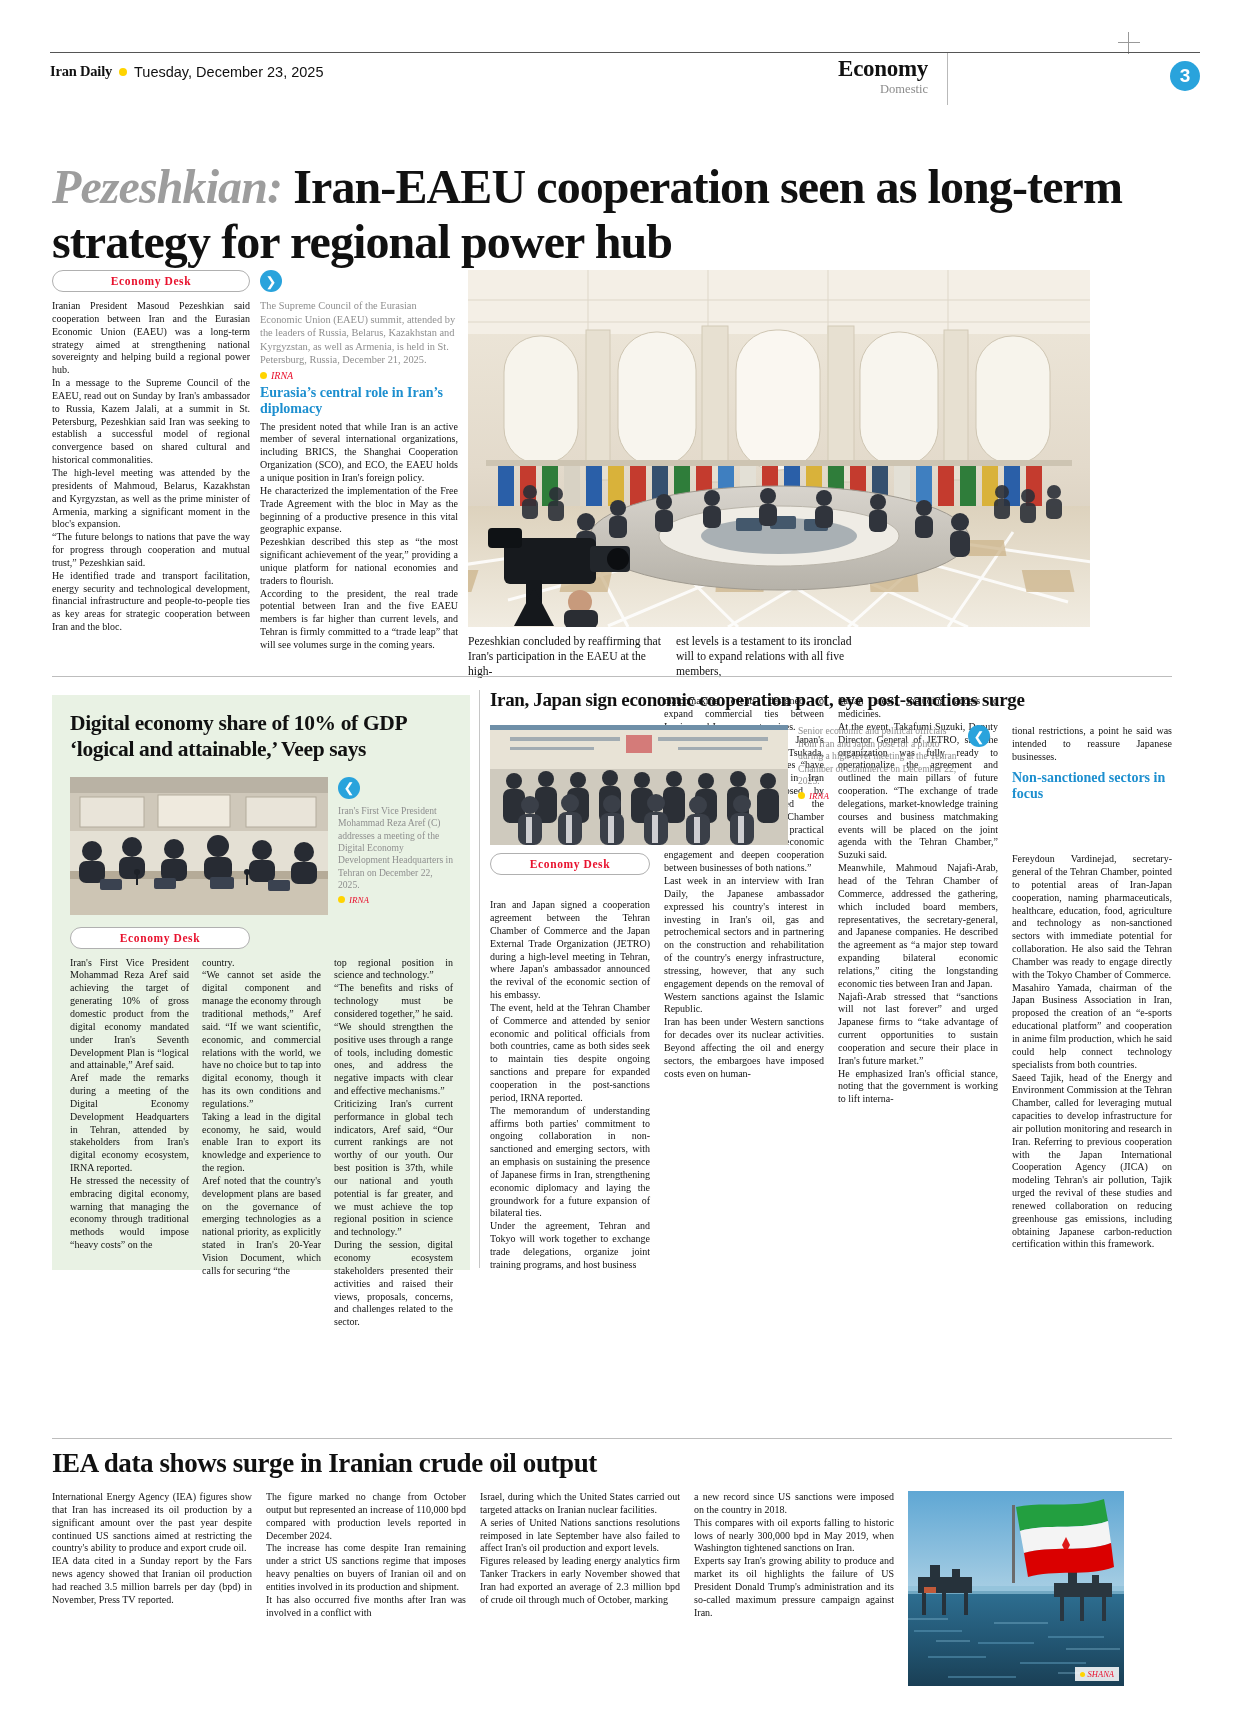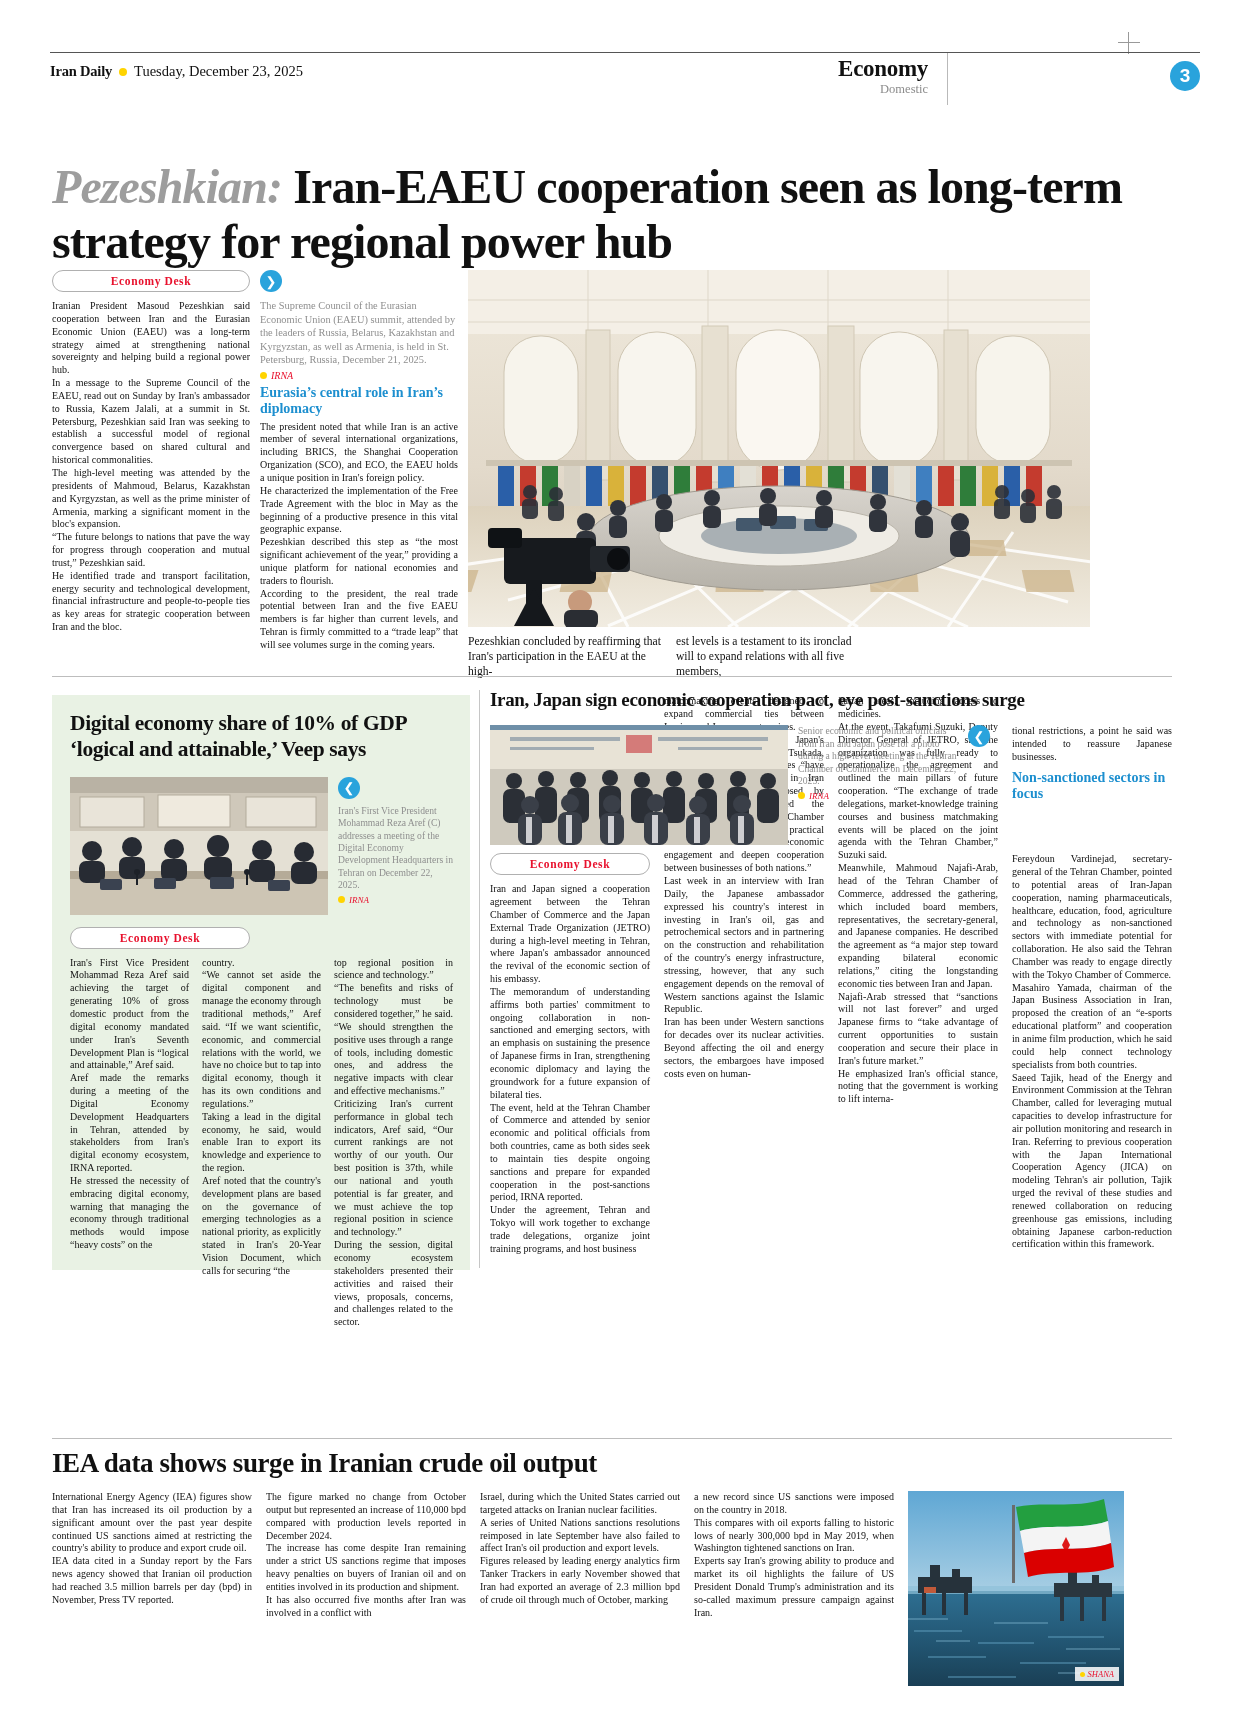--- a/index.html
+++ b/index.html
@@ -21,21 +21,21 @@
   .cropmark:after{top:10px;left:0;height:1px;width:22px;}
 
   
   .masthead {
     position:absolute; left:50px; top:52px; width:1150px; height:52px;
     border-top:1.5px solid #555;
   }
   .mh-left { position:absolute; left:0; top:10px; font-size:14.5px; display:flex; align-items:center; gap:4px; }
   .mh-paper { font-weight:bold; font-family:"Liberation Serif",serif; letter-spacing:-.2px; }
   .mh-dot { width:8px;height:8px;border-radius:50%;background:#ffd400; display:inline-block; margin:0 3px;}
-  .mh-date { font-family:Liberation Serif, serif; }
+  .mh-date { font-family:Liberation Sans, sans-serif; }
   .mh-sec {
     position:absolute; right:272px; top:4px; text-align:right;
   }
   .mh-sec-main { font-size:23px; font-weight:bold; letter-spacing:-.3px; line-height:1.05;}
   .mh-sec-sub { font-size:12.5px; color:#8c8c8c; margin-top:1px; }
   .mh-rule { position:absolute; right:252px; top:0; width:1px; height:52px; background:#b9b9b9;}
   .mh-pageno {
     position:absolute; right:0; top:8px;
     width:30px;height:30px;border-radius:50%;
     background:#29a3dc; color:#fff; font-size:19px; font-weight:bold;
@@ -497,24 +497,24 @@
         <div class="col">
           <p>tional restrictions, a point he said was intended to reassure Japanese businesses.</p>
         </div>
         <div class="subhead" style="margin-top:6px;">Non-sanctioned sectors in focus</div>
       </div>
     </div>
 
     <div style="display:flex; gap:14px; margin-top:8px;">
       <div style="width:160px;">
         <div class="desk-badge">Economy  Desk</div>
-        <div class="col" style="margin-top:8px;">
+        <div class="col" style="margin-top:24px;">
           <p>Iran and Japan signed a cooperation agreement between the Tehran Chamber of Commerce and the Japan External Trade Organization (JETRO) during a high-level meeting in Tehran, where Japan's ambassador announced the revival of the economic section of his embassy.</p>
+          <p>The event, held at the Tehran Chamber of Commerce and attended by senior economic and political officials from both countries, came as both sides seek to maintain ties despite ongoing sanctions and prepare for expanded cooperation in the post-sanctions period, IRNA reported.</p>
           <p>The memorandum of understanding affirms both parties' commitment to ongoing collaboration in non-sanctioned and emerging sectors, with an emphasis on sustaining the presence of Japanese firms in Iran, strengthening economic diplomacy and laying the groundwork for a future expansion of bilateral ties.</p>
-          <p>The event, held at the Tehran Chamber of Commerce and attended by senior economic and political officials from both countries, came as both sides seek to maintain ties despite ongoing sanctions and prepare for expanded cooperation in the post-sanctions period, IRNA reported.</p>
           <p>Under the agreement, Tehran and Tokyo will work together to exchange trade delegations, organize joint training programs, and host business</p>
         </div>
       </div>
       <div class="col" style="width:160px; margin-top:-158px;">
         <p>matchmaking events designed to expand commercial ties between Iranian and Japanese enterprises.</p>
         <p>Speaking at the meeting, Japan's Ambassador to Iran, Tamaki Tsukada, noted that Japanese companies “have maintained their presence in Iran despite the challenges posed by sanctions.” He described the memorandum with the Tehran Chamber of Commerce as “a practical framework to enhance economic engagement and deepen cooperation between businesses of both nations.”</p>
         <p>Last week in an interview with Iran Daily, the Japanese ambassador expressed his country's interest in investing in Iran's oil, gas and petrochemical sectors and in partnering on the construction and rehabilitation of the country's energy infrastructure, stressing, however, that any such engagement depends on the removal of Western sanctions against the Islamic Republic.</p>
         <p>Iran has been under Western sanctions for decades over its nuclear activities. Beyond affecting the oil and energy sectors, the embargoes have imposed costs even on human-</p>
       </div>
       <div class="col" style="width:160px; margin-top:-158px;">

